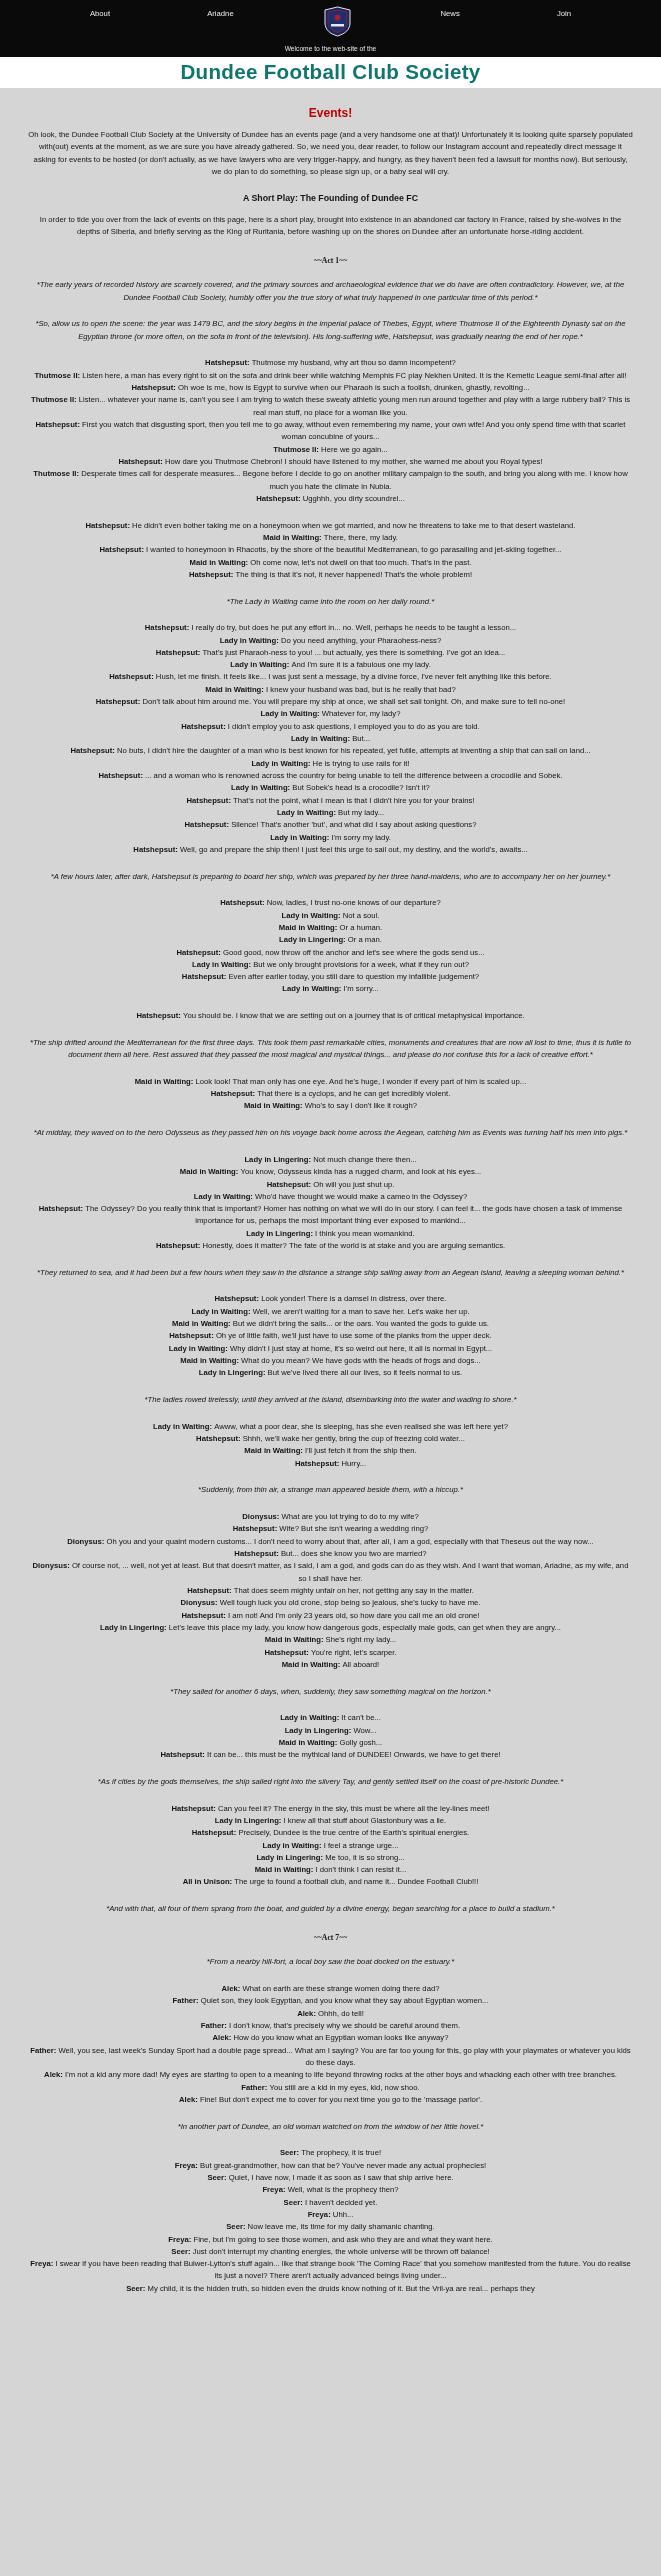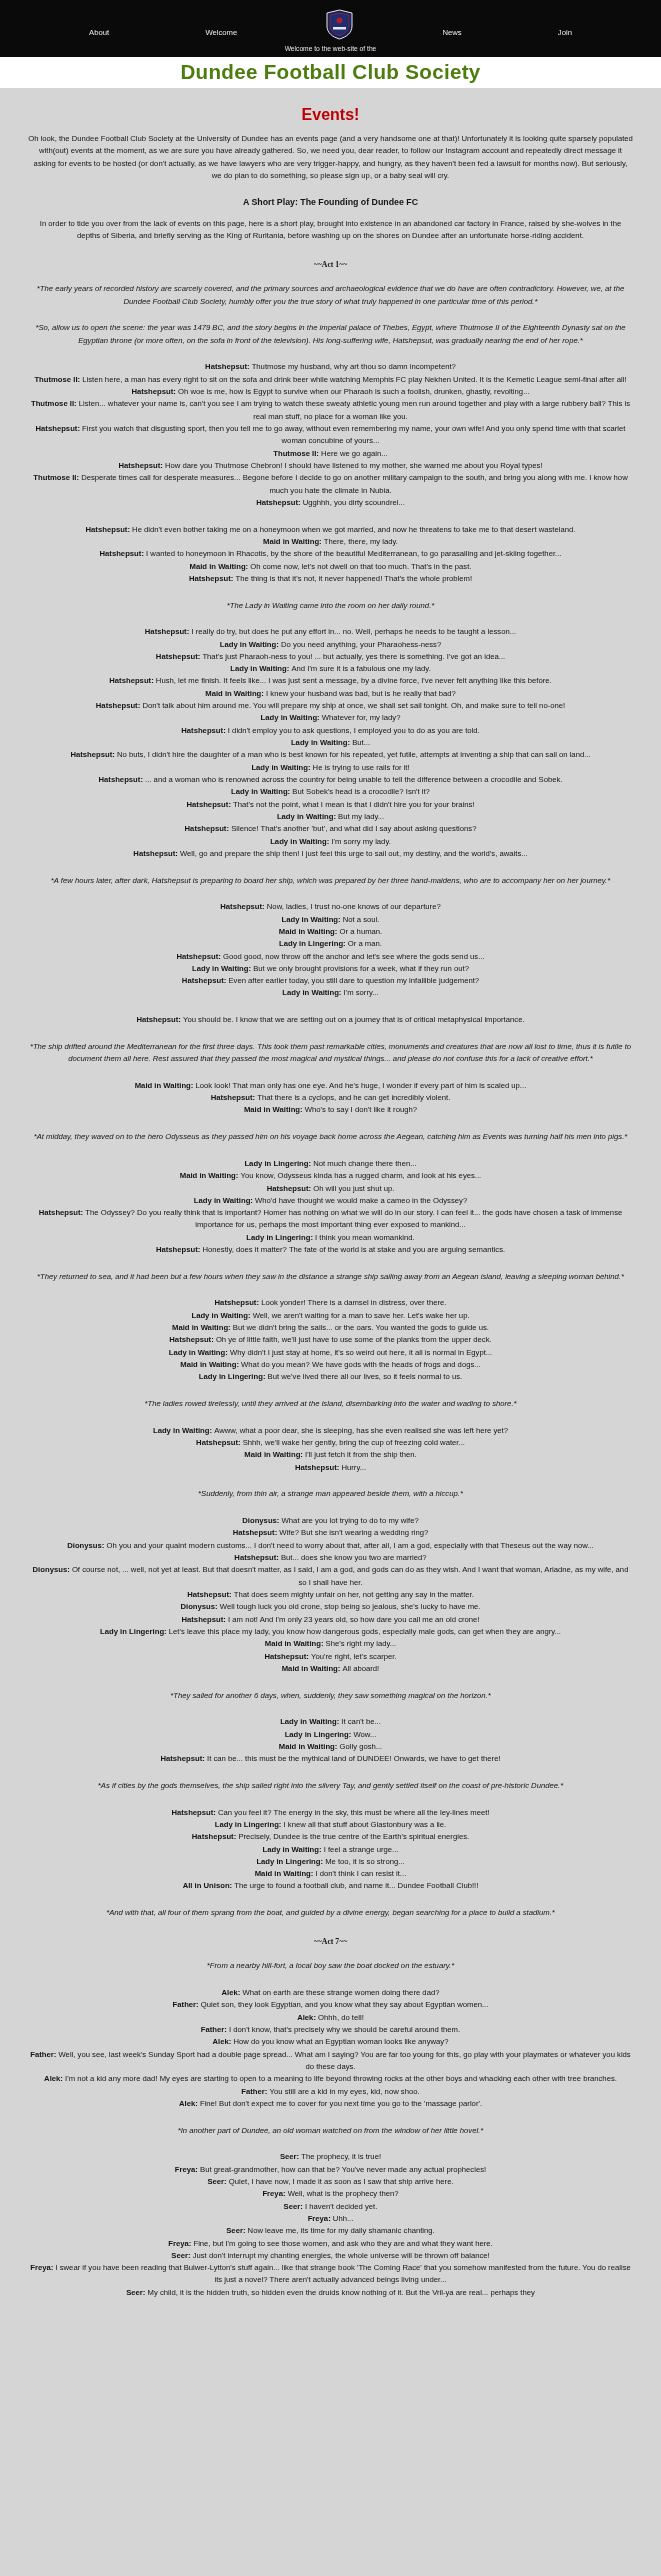--- a/index.html
+++ b/index.html
@@ -6,21 +6,21 @@
   html, body { background: #d5d5d5; }
   body {
     font-family: "Liberation Sans", sans-serif;
     color: #141414;
   }
   
   .site-header { background: #0a0a0a; padding-top: 6.2px; }
   .main-nav {
     display: flex;
     justify-content: space-evenly;
-    align-items: flex-end;
+    align-items: flex-start;
     height: 34px;
     max-width: 662px;
     margin: 0 auto;
   }
   .main-nav a {
     color: #ececec;
     font-size: 7.7px;
     text-decoration: none;
     padding: 3.1px 7.2px;
     cursor: pointer;
@@ -31,33 +31,33 @@
     color: #e8e8e8;
     font-size: 6.7px;
     padding: 5.2px 0 4.6px;
   }
   
   .masthead { background: #ffffff; padding: 2.6px 0 4.6px; }
   .masthead h1 {
     text-align: center;
     font-size: 20.6px;
     font-weight: bold;
-    color: #4d7c0f;
+    color: #0f766e;
     letter-spacing: 0.3px;
   }
   
   main {
     max-width: 618px;
     margin: 0 auto;
     padding: 10.3px 6.2px 31px;
   }
   .events-heading {
     color: #c00000;
     text-align: center;
-    font-size: 16px;
+    font-size: 12px;
     font-weight: bold;
     margin: 7.2px 0 9.3px;
   }
   .intro {
     text-align: center;
     font-size: 7.7px;
     line-height: 1.6;
     margin: 0 auto 12.4px;
   }
   .play-title {
@@ -87,21 +87,21 @@
     line-height: 1.6;
   }
   .line b { font-weight: bold; }
 </style>
 </head>
 <body>
 
 <header class="site-header">
   <nav class="main-nav">
     <a>About</a>
-    <a>Welcome</a>
+    <a>Ariadne</a>
     <span class="crest">
       <svg width="27" height="31" viewBox="0 0 54 62" aria-hidden="true">
         <path d="M27 2 L52 8 V34 C52 48 41 56 27 60 C13 56 2 48 2 34 V8 Z" fill="#16255c" stroke="#e8e8e8" stroke-width="2"></path>
         <path d="M27 8 L46 12 V33 C46 43 38 49 27 53 C16 49 8 43 8 33 V12 Z" fill="#1d2f70" stroke="#b01c2e" stroke-width="1.5"></path>
         <circle cx="27" cy="23" r="6" fill="#b01c2e"></circle>
         <rect x="14" y="36" width="26" height="5" fill="#e8e8e8"></rect>
       </svg>
     </span>
     <a>News</a>
     <a>Join</a>

